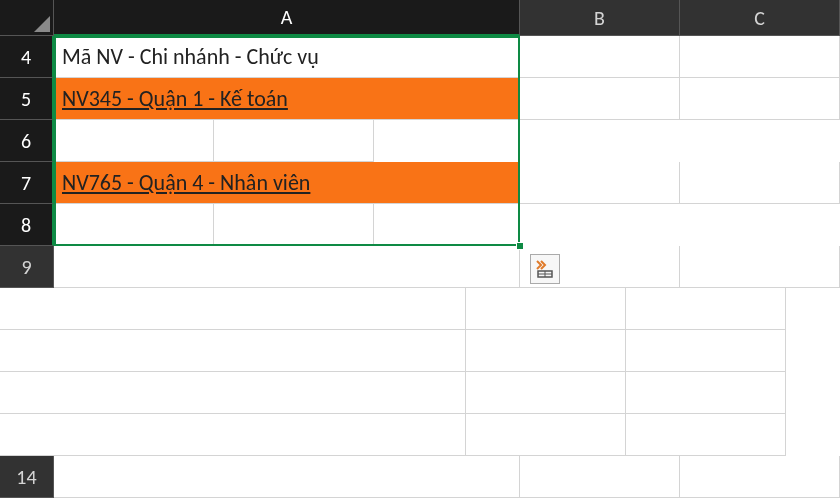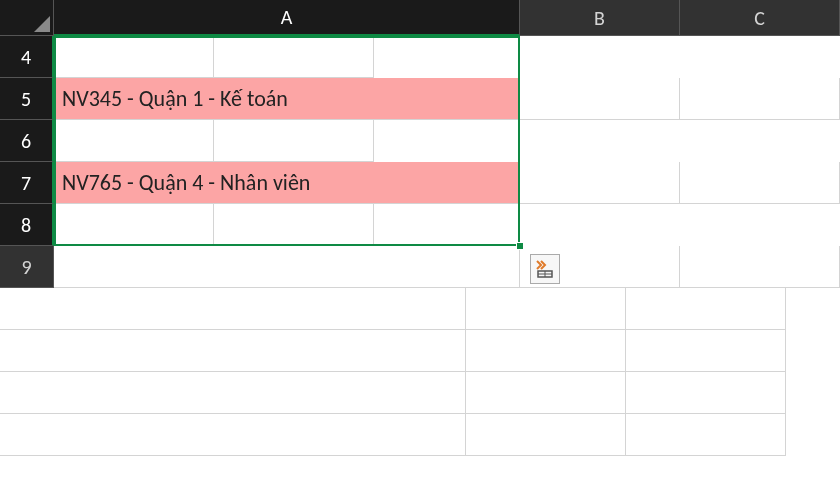--- a/index.html
+++ b/index.html
@@ -28,21 +28,21 @@
     cursor: pointer;
   }
   .row-header.selected { background: #1a1a1a; color: #fff; border-right: 2px solid #0e8a44; }
 
   .cell {
     height: 42px; background: #fff; color: #222; font-size: 22px;
     display: flex; align-items: center; padding: 0 8px;
     border-right: 1px solid #d4d4d4; border-bottom: 1px solid #d4d4d4;
     cursor: cell;
   }
-  .cell.sel-fill { background: #fca5a5; }
+  .cell.sel-fill { background: #f97316; text-decoration: underline; }
 
   
   .selection-box {
     position: absolute;
     border: 2px solid #0e8a44;
     pointer-events: none;
   }
   .fill-handle {
     position: absolute; width: 8px; height: 8px; background: #0e8a44;
     border: 1px solid #fff; pointer-events: none;
@@ -70,20 +70,21 @@
         <polygon points="16,0 16,16 0,16" fill="#8a8a8a"></polygon>
       </svg>
     </div>
     <div class="col-header col-A selected">A</div>
     <div class="col-header col-B">B</div>
     <div class="col-header col-C">C</div>
   </div>
 
   <div class="data-row">
     <div class="row-header selected">4</div>
+    <div class="cell col-A">Mã NV - Chi nhánh - Chức vụ</div>
     <div class="cell col-B"></div>
     <div class="cell col-C"></div>
   </div>
 
   <div class="data-row">
     <div class="row-header selected">5</div>
     <div class="cell col-A sel-fill">NV345 - Quận 1 - Kế toán</div>
     <div class="cell col-B"></div>
     <div class="cell col-C"></div>
   </div>
@@ -131,20 +132,26 @@
     <div class="cell col-B"></div>
     <div class="cell col-C"></div>
   </div>
 
   <div class="data-row">
     <div class="cell col-A"></div>
     <div class="cell col-B"></div>
     <div class="cell col-C"></div>
   </div>
 
+  <div class="data-row">
+    <div class="row-header">14</div>
+    <div class="cell col-A"></div>
+    <div class="cell col-B"></div>
+    <div class="cell col-C"></div>
+  </div>
 
   <div class="selection-box" style="top:36px; left:54px; width:466px; height:210px;"></div>
   <div class="fill-handle" style="top:242px; left:516px;"></div>
 
   <div class="autofill-btn" style="top:254px; left:530px;">
     <svg width="22" height="22">
       <polyline points="3,3 7,7 3,11" fill="none" stroke="#e07b2a" stroke-width="2"></polyline>
       <polyline points="7,3 11,7 7,11" fill="none" stroke="#e07b2a" stroke-width="2"></polyline>
       <rect x="4" y="13" width="14" height="6" fill="none" stroke="#555" stroke-width="1.5"></rect>
       <line x1="4" y1="16" x2="18" y2="16" stroke="#555" stroke-width="1"></line>

